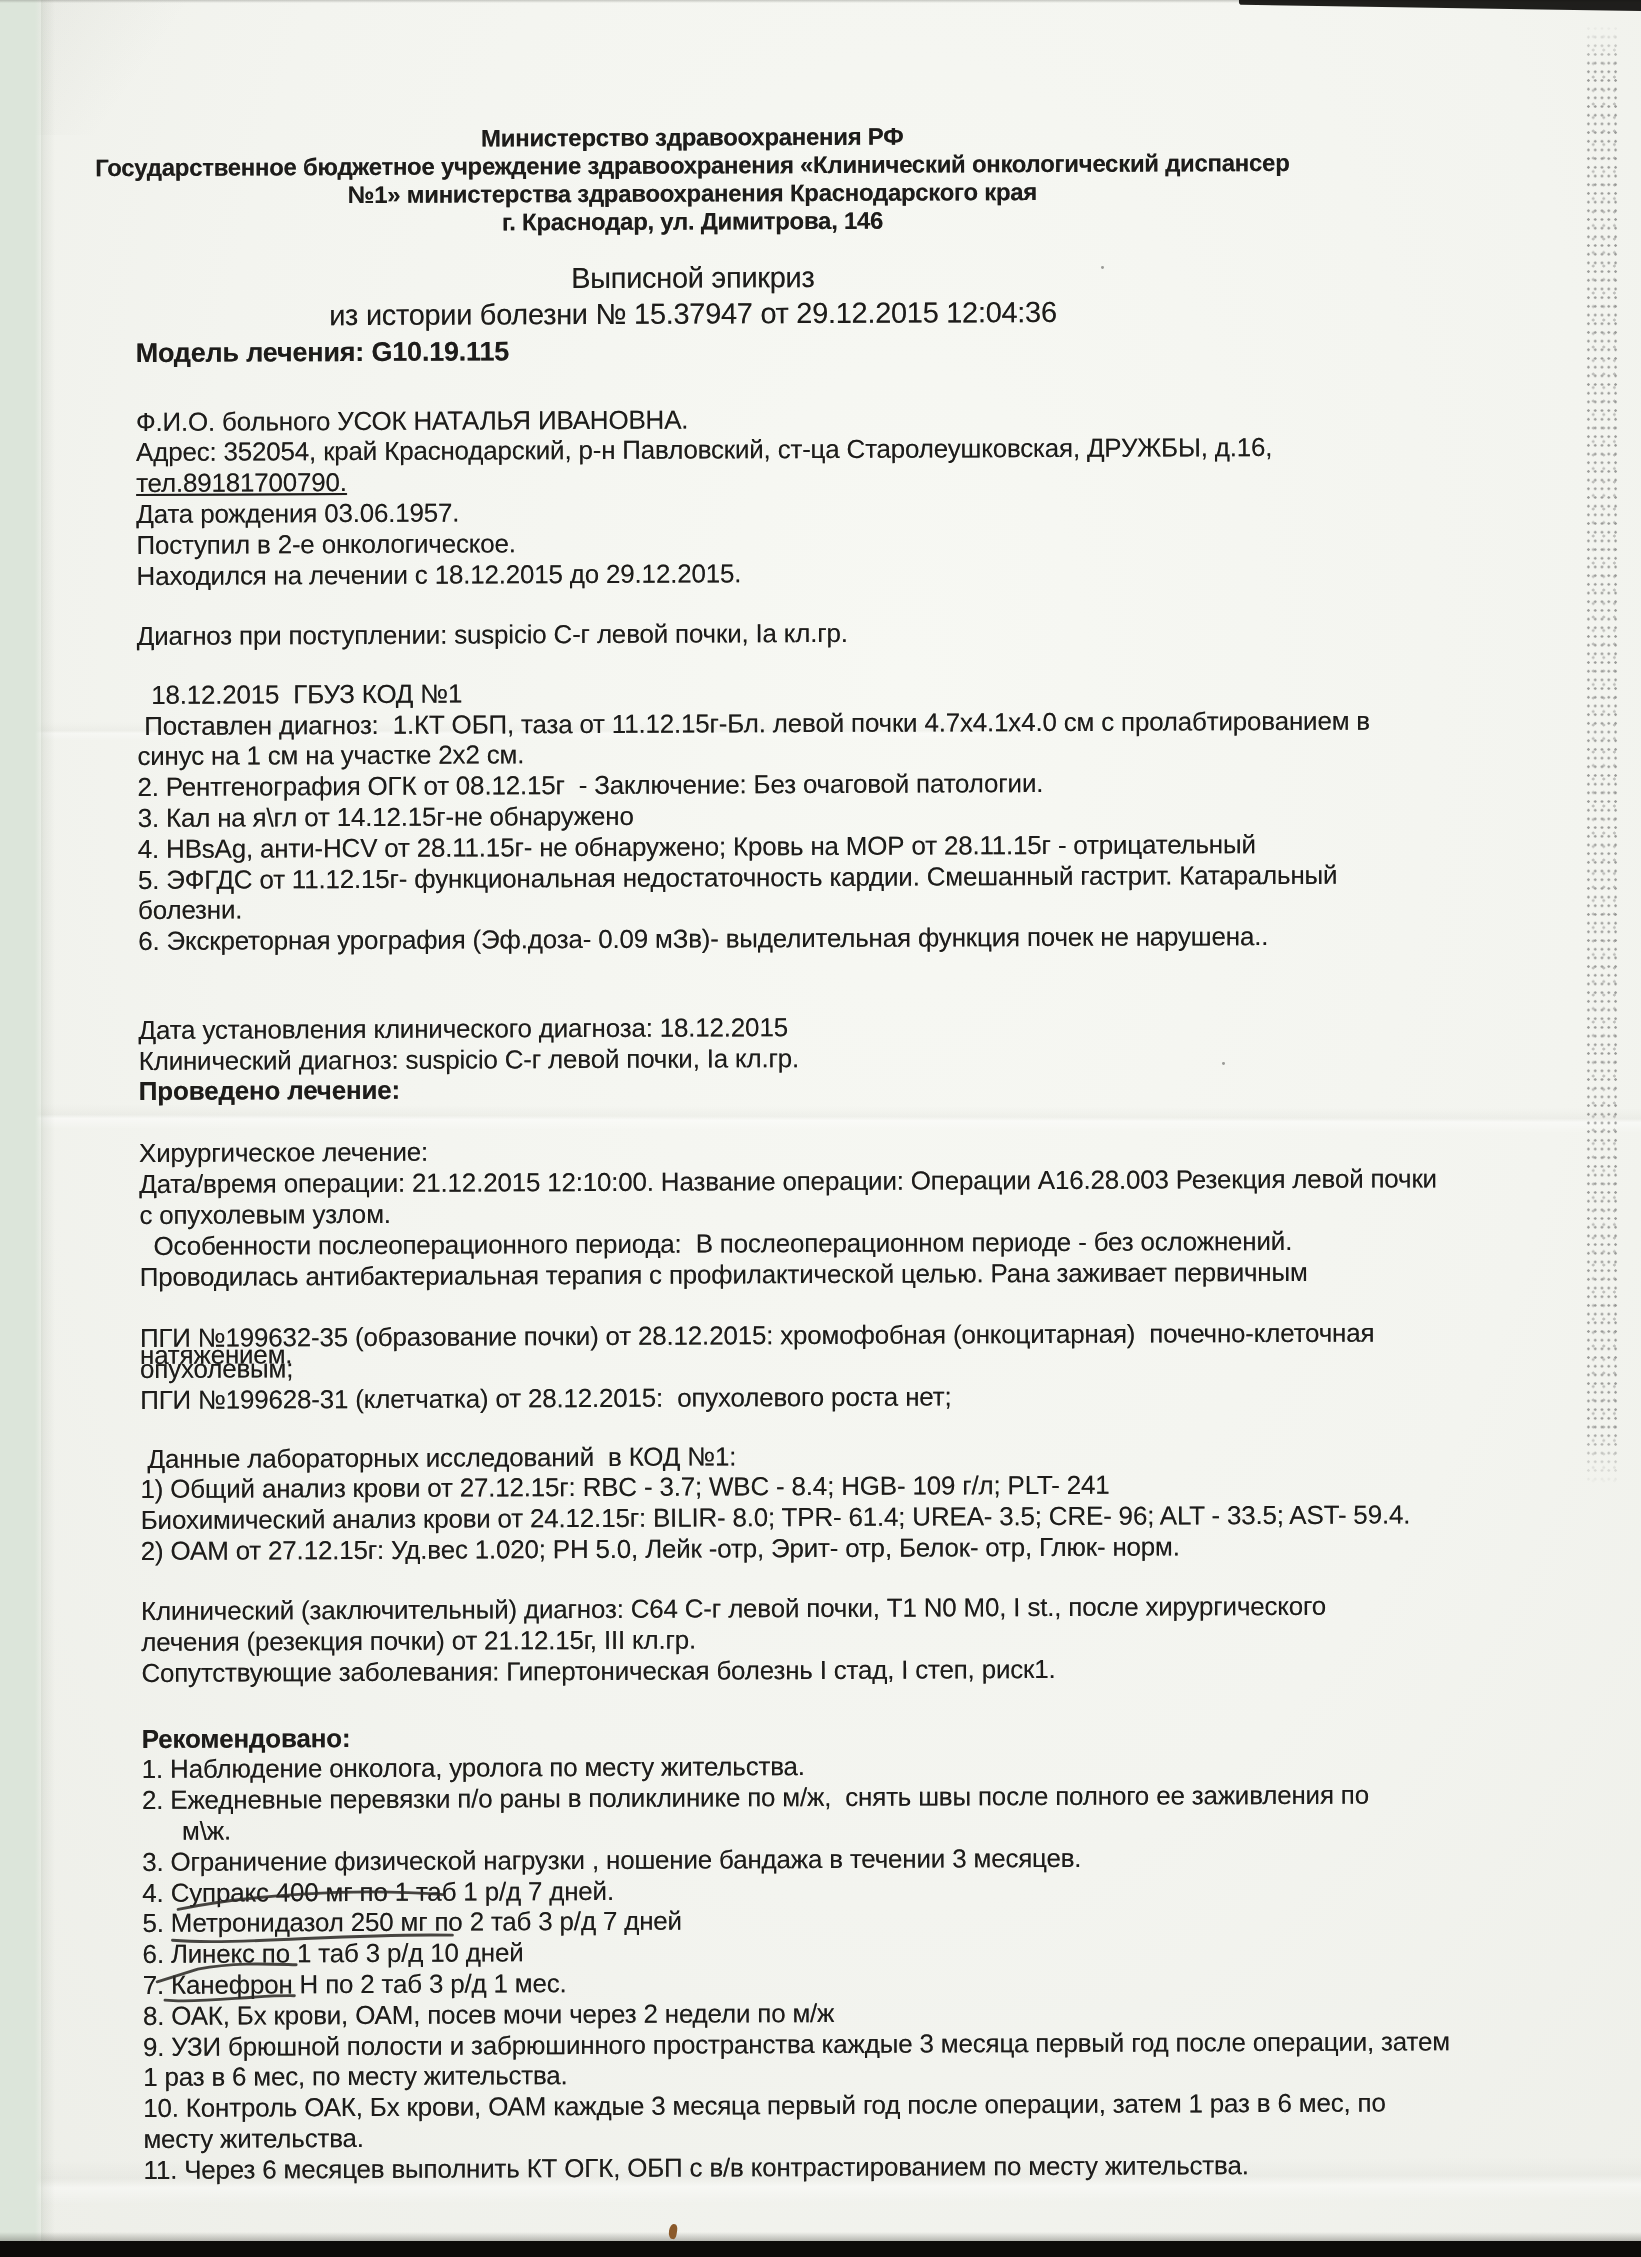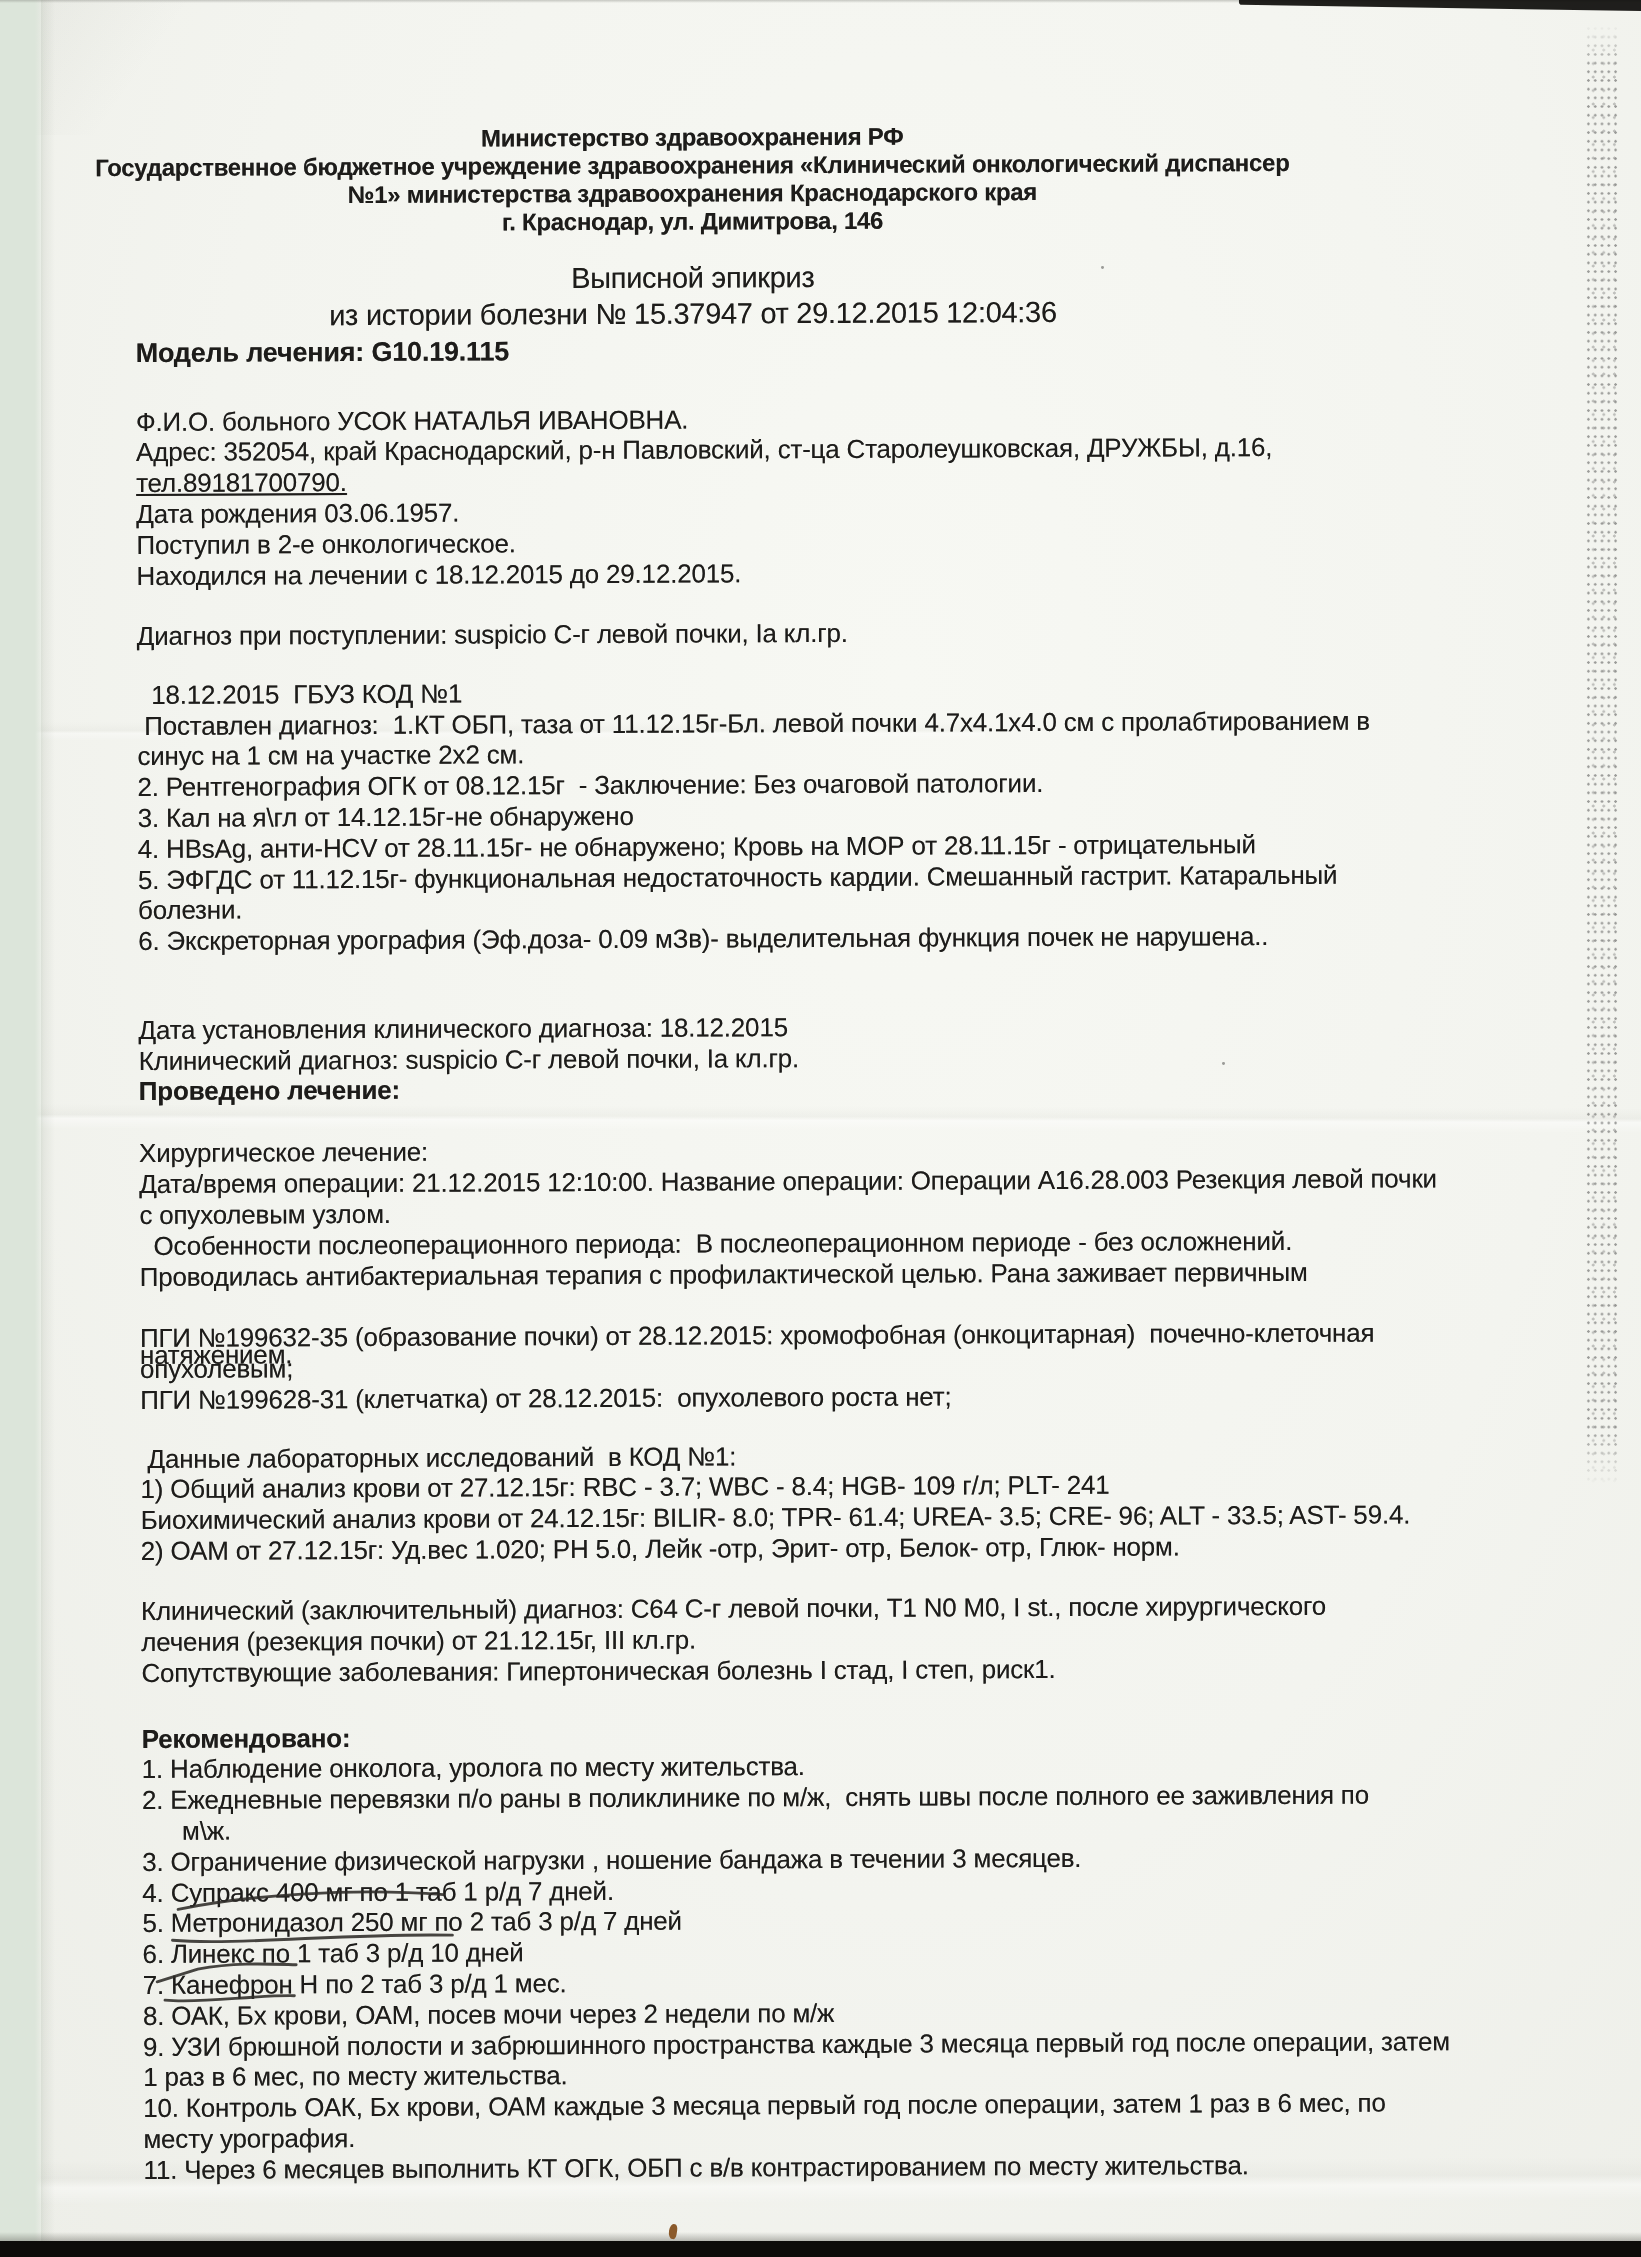--- a/index.html
+++ b/index.html
@@ -118,21 +118,21 @@
         <div class="line" style="top: 1813px; left: 138px; margin-left: 40px;">м\ж.</div>
         <div class="line" style="top: 1844px; left: 138px;">3. Ограничение физической нагрузки , ношение бандажа в течении 3 месяцев.</div>
         <div class="line" style="top: 1875px; left: 138px;">4. Супракс 400 мг по 1 таб 1 р/д 7 дней.</div>
         <div class="line" style="top: 1905px; left: 138px;">5. Метронидазол 250 мг по 2 таб 3 р/д 7 дней</div>
         <div class="line" style="top: 1936px; left: 138px;">6. Линекс по 1 таб 3 р/д 10 дней</div>
         <div class="line" style="top: 1967px; left: 138px;">7. Канефрон Н по 2 таб 3 р/д 1 мес.</div>
         <div class="line" style="top: 1998px; left: 138px;">8. ОАК, Бх крови, ОАМ, посев мочи через 2 недели по м/ж</div>
         <div class="line" style="top: 2029px; left: 138px;">9. УЗИ брюшной полости и забрюшинного пространства каждые 3 месяца первый год после операции, затем</div>
         <div class="line" style="top: 2059px; left: 138px;">1 раз в 6 мес, по месту жительства.</div>
         <div class="line" style="top: 2090px; left: 138px;">10. Контроль ОАК, Бх крови, ОАМ каждые 3 месяца первый год после операции, затем 1 раз в 6 мес, по</div>
-        <div class="line" style="top: 2121px; left: 138px;">месту урография.</div>
+        <div class="line" style="top: 2121px; left: 138px;">месту жительства.</div>
         <div class="line" style="top: 2152px; left: 138px;">11. Через 6 месяцев выполнить КТ ОГК, ОБП с в/в контрастированием по месту жительства.</div>
       </div>
 
     <svg class="pen" width="1641" height="2257" viewBox="0 0 1700 2338">
       <path d="M 180 1975 C 250 1961, 360 1953, 455 1961"></path>
       <path d="M 174 2007 C 240 2013, 360 2000, 464 2003"></path>
       <path d="M 158 2050 L 200 2037 C 240 2030, 272 2032, 302 2033"></path>
       <path d="M 166 2069 C 205 2073, 255 2064, 300 2065"></path>
     </svg>
   </div>

